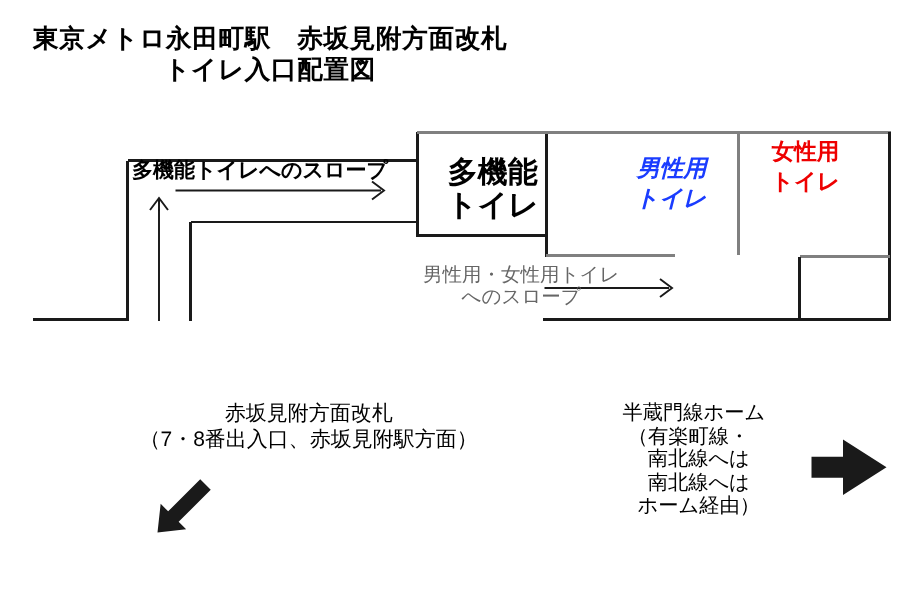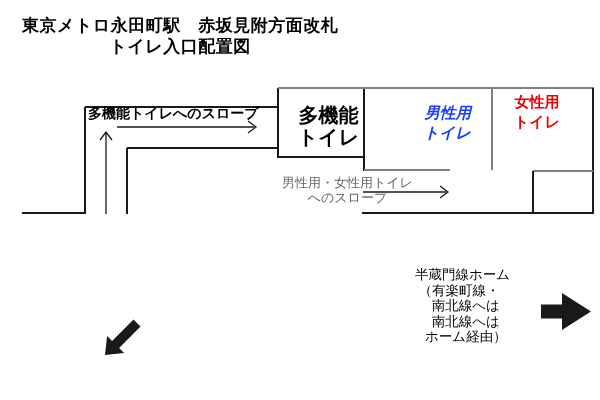--- a/index.html
+++ b/index.html
@@ -79,20 +79,22 @@
     <div>女性用</div>
     <div>トイレ</div>
   </div>
 
   <div class="abs mw-slope-label">
     <div>男性用・女性用トイレ</div>
     <div>へのスロープ</div>
   </div>
 
   <div class="abs gate-label">
+    <div>赤坂見附方面改札</div>
+    <div>（7・8番出入口、赤坂見附駅方面）</div>
   </div>
 
   <div class="abs hanzomon-label">
     <div class="indent1">半蔵門線ホーム</div>
     <div>（有楽町線・</div>
     <div>　南北線へは</div>
     <div>　南北線へは</div>
     <div>　ホーム経由）</div>
   </div>
 

